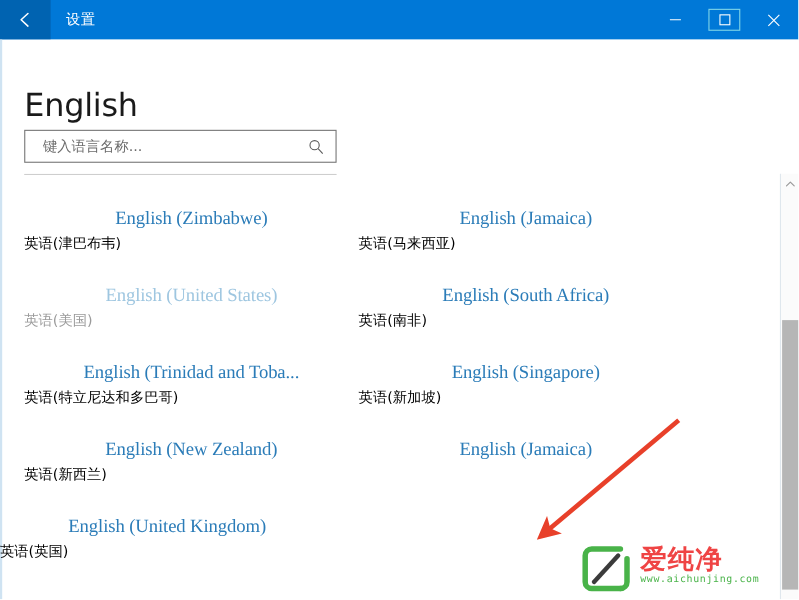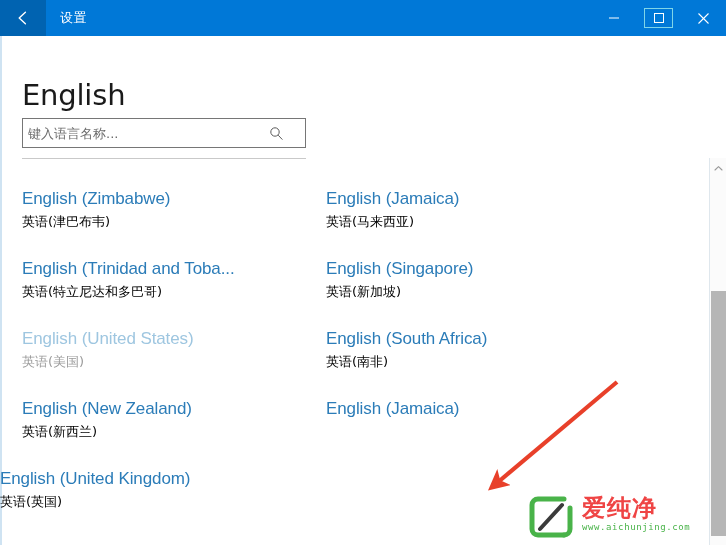--- a/index.html
+++ b/index.html
@@ -111,21 +111,21 @@
     border: 1px solid #767676;
     background: #ffffff;
     box-sizing: border-box;
     display: flex;
     align-items: center;
   }
   .search-input {
     border: 0;
     outline: 0;
     background: transparent;
-    margin-left: 3px;
+    margin-left: 14px;
     width: 232px;
     font-size: 13px;
     color: #a21caf;
     font-family: "DejaVu Sans", "Liberation Sans", sans-serif;
     height: 26px;
   }
   .search-input::placeholder { color: #6b6b6b; opacity: 1; }
   .search-icon {
     width: 28px;
     display: flex;
@@ -163,24 +163,25 @@
   .cell {
     width: 304px;
     box-sizing: border-box;
   }
   .cell.left  { margin-left: 22px; }
   .cell.right { margin-left: 0px; }
   .lang-en {
     display: block;
     font-size: 17px;
     color: #2b7cb8;
-    font-family: Liberation Sans, sans-serif;
+    font-family: Liberation Serif, serif;
     line-height: 22px;
     white-space: nowrap;
     letter-spacing: -0.1px;
+    text-align: center;
   }
   .lang-zh {
     display: block;
     font-size: 13px;
     color: #000000;
     font-family: "DejaVu Sans", "Liberation Sans", sans-serif;
     line-height: 20px;
     margin-top: 2px;
     white-space: nowrap;
   }
@@ -331,38 +332,38 @@
             <span class="lang-en">English (Zimbabwe)</span>
             <span class="lang-zh">英语(津巴布韦)</span>
           </div>
           <div class="cell right">
             <span class="lang-en">English (Jamaica)</span>
             <span class="lang-zh">英语(马来西亚)</span>
           </div>
         </div>
 
         <div class="row">
+          <div class="cell left disabled">
+            <span class="lang-en">English (United States)</span>
+            <span class="lang-zh">英语(美国)</span>
+          </div>
+          <div class="cell right">
+            <span class="lang-en">English (South Africa)</span>
+            <span class="lang-zh">英语(南非)</span>
+          </div>
+        </div>
+
+        <div class="row">
           <div class="cell left">
             <span class="lang-en">English (Trinidad and Toba...</span>
             <span class="lang-zh">英语(特立尼达和多巴哥)</span>
           </div>
           <div class="cell right">
             <span class="lang-en">English (Singapore)</span>
             <span class="lang-zh">英语(新加坡)</span>
-          </div>
-        </div>
-
-        <div class="row">
-          <div class="cell left disabled">
-            <span class="lang-en">English (United States)</span>
-            <span class="lang-zh">英语(美国)</span>
-          </div>
-          <div class="cell right">
-            <span class="lang-en">English (South Africa)</span>
-            <span class="lang-zh">英语(南非)</span>
           </div>
         </div>
 
         <div class="row">
           <div class="cell left">
             <span class="lang-en">English (New Zealand)</span>
             <span class="lang-zh">英语(新西兰)</span>
           </div>
           <div class="cell right">
             <span class="lang-en">English (Jamaica)</span>

